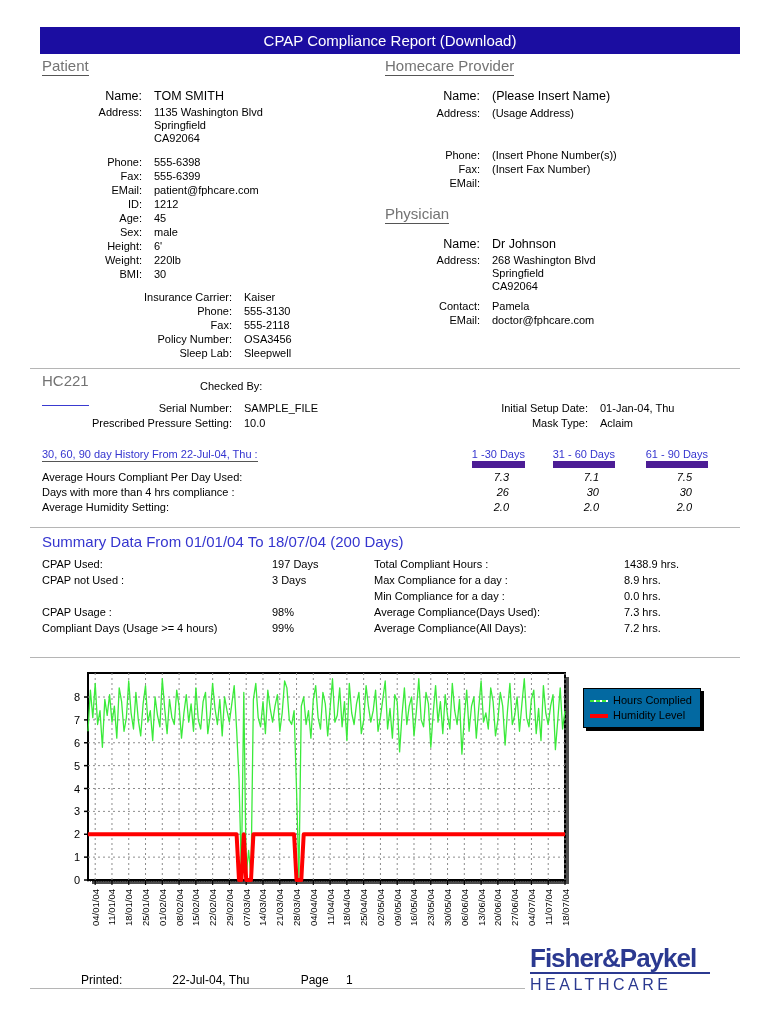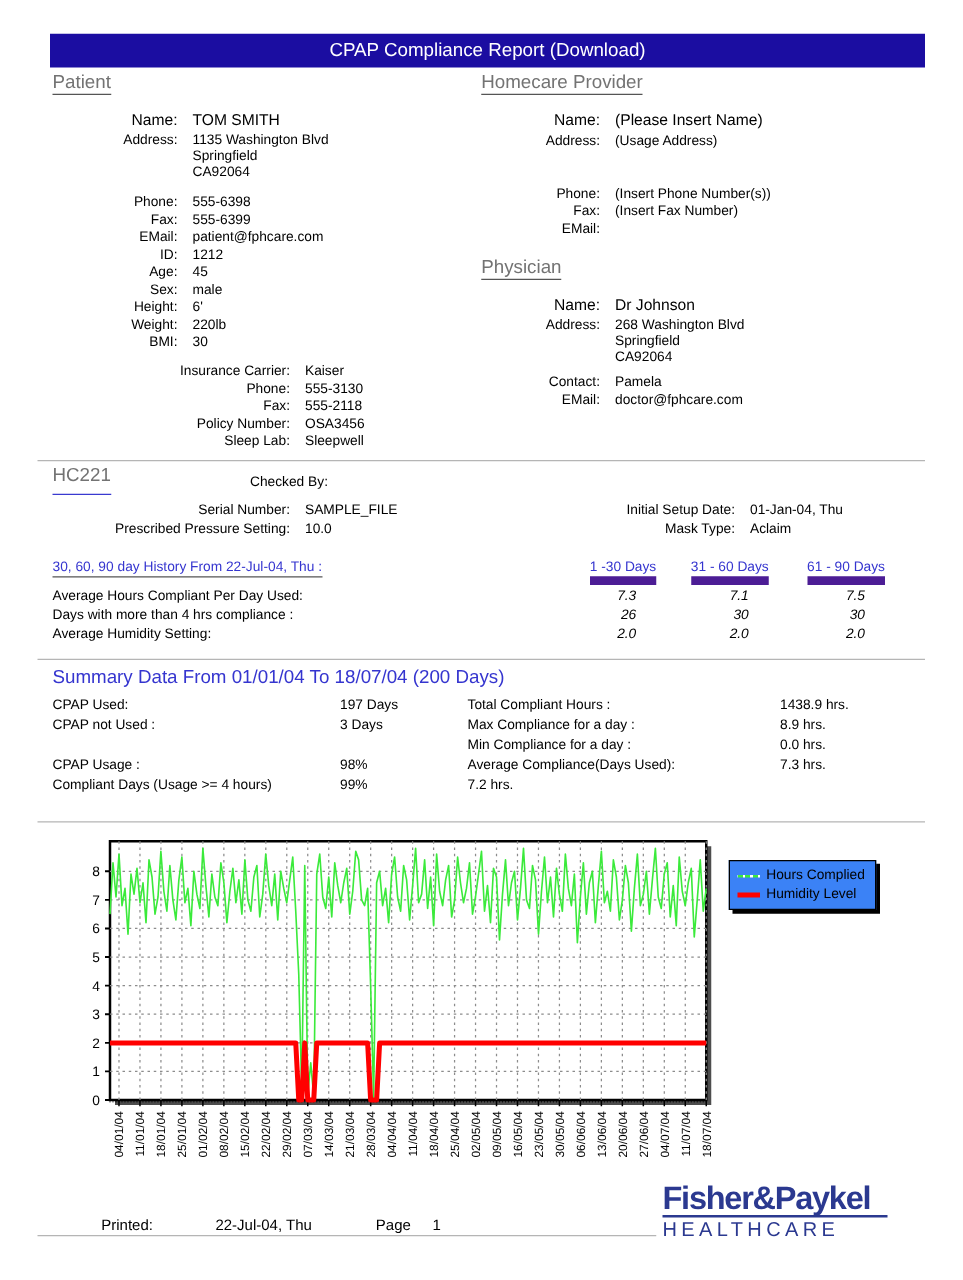--- a/index.html
+++ b/index.html
@@ -4,21 +4,21 @@
 <style>
   html,body{margin:0;padding:0;background:#fff;}
   body{font-family:"Liberation Sans","DejaVu Sans",sans-serif;color:#000;}
   .page{position:relative;width:770px;height:1024px;background:#fff;overflow:hidden;}
 
   .titlebar{position:absolute;left:40px;top:27px;width:700px;height:27px;background:#1b0da1;
     color:#fff;font-size:15px;text-align:center;line-height:27px;}
 
   .section-h{position:absolute;font-size:15px;color:#737373;}
   .section-h .ul{border-bottom:1.5px solid #555;padding-bottom:1px;}
-  .section-h .ul-blue{border-bottom:1.5px solid #3a3ad0;padding-bottom:6px;}
+  .section-h .ul-blue{border-bottom:1.5px solid #3a3ad0;padding-bottom:16px;}
 
   .fields{position:absolute;}
   .frow{display:grid;grid-template-columns:var(--lw,100px) 12px auto;font-size:11px;line-height:14px;}
   .frow .flabel{text-align:right;grid-column:1;}
   .frow .fvalue{grid-column:3;white-space:pre-line;}
   .frow.big{font-size:12.5px;line-height:16px;margin-bottom:2px;}
   .frow.addr{line-height:13px;margin-bottom:1px;}
   .frow.gap{margin-top:10px;}
   .frow.gap-lg{margin-top:28px;}
   .frow.gap-sm{margin-top:6px;}
@@ -37,21 +37,21 @@
   .hist-row{display:grid;grid-template-columns:auto 95px 90px 93px;line-height:15px;}
   .hist-row .hv{text-align:right;font-style:italic;padding-right:16px;}
 
   .summary-h{position:absolute;left:42px;top:533px;font-size:15px;color:#3535cf;}
   .summary{position:absolute;left:42px;top:556px;width:690px;font-size:11px;}
   .sum-row{display:grid;grid-template-columns:230px 88px 14px 250px auto;line-height:16px;}
   .sum-row .sv{text-align:left;}
   .sum-row .rv{}
 
   .chart-wrap{position:absolute;left:50px;top:665px;width:540px;height:295px;}
-  .legend{position:absolute;left:583px;top:688px;background:#3b82f6;border:1px solid #000;
+  .legend{position:absolute;left:583px;top:688px;background:#0369a1;border:1px solid #000;
     box-shadow:3px 3px 0 0 #000;padding:4px 8px 4px 6px;font-size:11px;line-height:15px;}
   .legend-item{display:flex;align-items:center;gap:5px;white-space:nowrap;}
   .sw{display:inline-block;width:18px;}
   .sw-green{height:2px;background:repeating-linear-gradient(90deg,#3bea3b 0 4px,#fff 4px 6px);}
   .sw-red{height:4px;background:#f00;}
 
   .footer-line{position:absolute;left:30px;top:988px;width:495px;border-top:1px solid #b5b5b5;height:0;}
   .footer{position:absolute;left:40px;top:973px;font-size:12px;margin-left:41px;}
   .footer span{display:inline-block;}
   .f-printed{width:88px;}
@@ -336,20 +336,21 @@
         <div class="sv">98%</div>
         <div></div>
         <div class="sr">Average Compliance(Days Used):</div>
         <div class="rv">7.3 hrs.</div>
       </div>
 
       <div class="sum-row">
         <div class="sl">Compliant Days (Usage &gt;= 4 hours)</div>
         <div class="sv">99%</div>
         <div></div>
+        <div class="sr">Average Compliance(All Days):</div>
         <div class="rv">7.2 hrs.</div>
       </div>
     </div>
 
   <div class="hr" style="top:657px;"></div>
 
   <div class="chart-wrap">
     <svg id="chart-svg" width="540" height="295" viewBox="0 0 540 295">
         <rect x="42" y="12" width="477" height="207" fill="#4d4d4d"></rect>
         <rect x="38" y="8" width="477" height="207" fill="#ffffff" stroke="#000" stroke-width="2"></rect>

